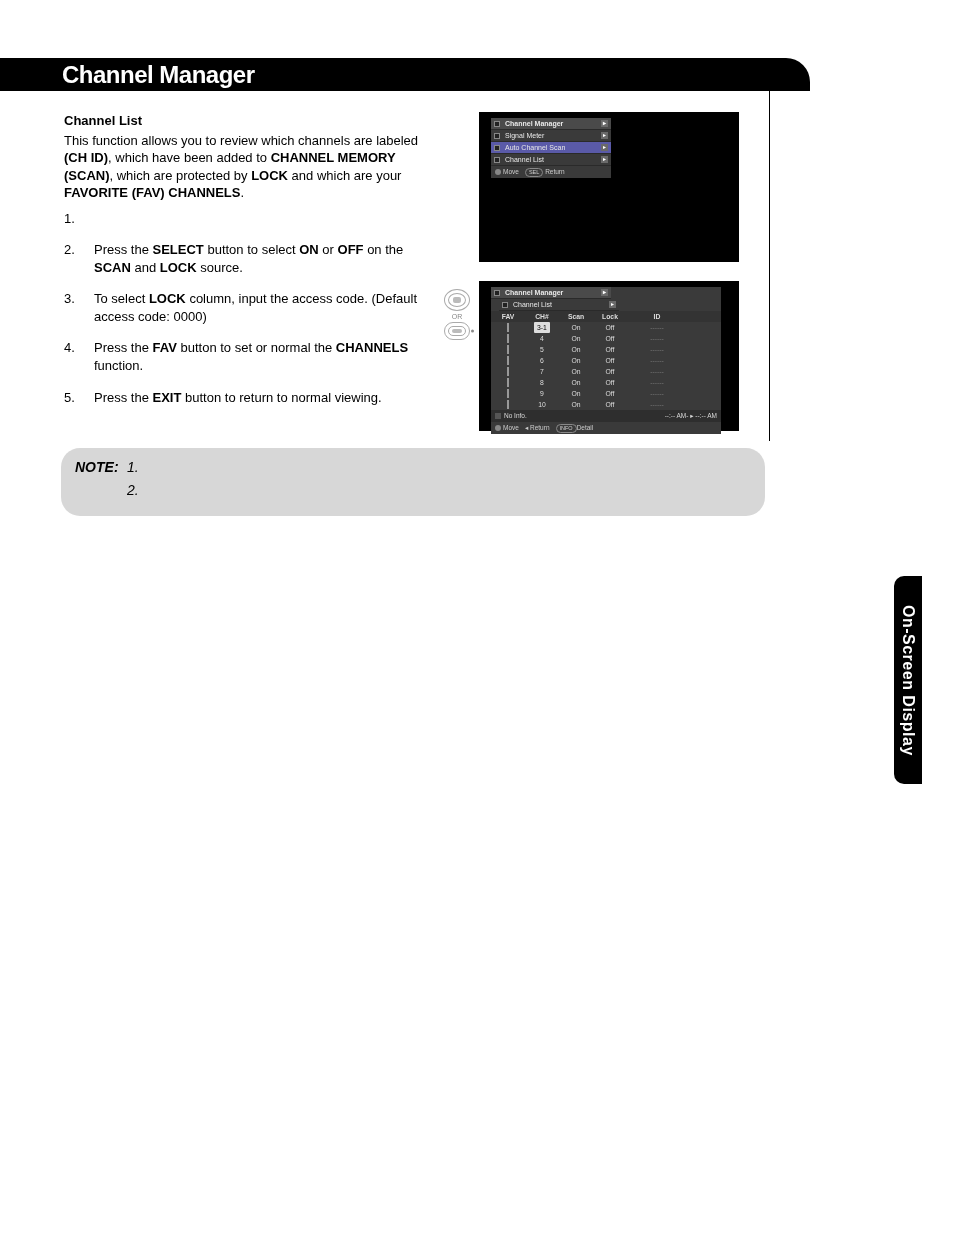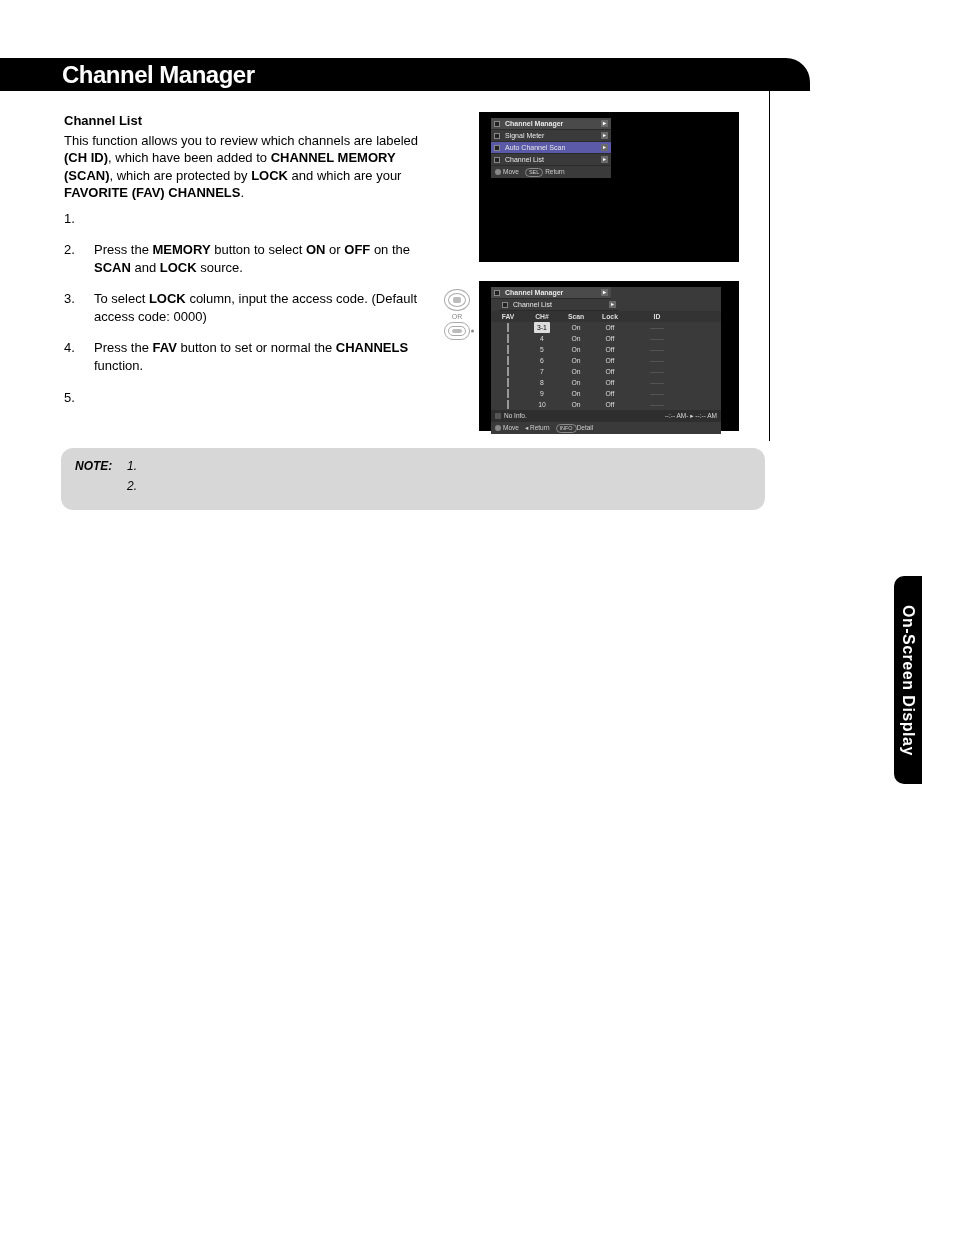--- a/index.html
+++ b/index.html
@@ -123,23 +123,23 @@
   .rbtn .inner{position:absolute;left:50%;top:50%;transform:translate(-50%,-50%);width:8px;height:6px;background:#bbb;border-radius:2px;}
   .rbtn.oval .inner{width:10px;height:4px;}
   .rbtn .dot{position:absolute;right:-5px;top:50%;width:3px;height:3px;border-radius:50%;background:#888;transform:translateY(-50%);}
   .or-lbl{font-size:7px;color:#888;margin:2px 0;}
 
   .note-box {
     position: absolute;
     top: 448px; left: 61px;
     width: 704px;
     background: #d7d7d7;
-    border-radius: 12px;
+    border-radius: 19px;
     padding: 10px 14px 12px 14px;
-    font-size: 12px;
+    font-size: 14px;
     font-style: italic;
     line-height: 1.35;
     color:#000;
   }
   .note-box .note-lead { font-weight: 800; font-style: italic; }
   .note-box ol { list-style:none; }
   .note-box li { display:flex; margin-bottom:4px; }
   .note-box li .nnum { width: 28px; flex-shrink:0; text-align:left; margin-left: 52px; }
   .note-box li:first-child .nnum{ margin-left: 0; }
   .note-box .lead-col{width:52px;flex-shrink:0;}
@@ -172,32 +172,33 @@
   <div class="sub-head">Channel List</div>
   <p>
     <span>This function allows you to review which channels are labeled </span><span class="b">(CH ID)</span><span>, which have been added to </span><span class="b">CHANNEL MEMORY (SCAN)</span><span>, which are protected by </span><span class="b">LOCK</span><span> and which are your </span><span class="b">FAVORITE (FAV) CHANNELS</span><span>.</span>
   </p>
   <ol>
     <li>
         <span class="num">1.</span>
       </li>
     <li>
         <span class="num">2.</span>
-        <span><span>Press the </span><span class="b">MEMORY</span><span> button to select </span><span class="b">ON</span><span> or </span><span class="b">OFF</span><span> on the </span><span class="b">SCAN</span><span> and </span><span class="b">LOCK</span><span> source.</span></span>
+        <span><span>Press the </span><span class="b">SELECT</span><span> button to select </span><span class="b">ON</span><span> or </span><span class="b">OFF</span><span> on the </span><span class="b">SCAN</span><span> and </span><span class="b">LOCK</span><span> source.</span></span>
       </li>
     <li>
         <span class="num">3.</span>
         <span><span>To select </span><span class="b">LOCK</span><span> column, input the access code. (Default access code: 0000)</span></span>
       </li>
     <li>
         <span class="num">4.</span>
         <span><span>Press the </span><span class="b">FAV</span><span> button to set or normal the </span><span class="b">CHANNELS</span><span> function.</span></span>
       </li>
     <li>
         <span class="num">5.</span>
+        <span><span>Press the </span><span class="b">EXIT</span><span> button to return to normal viewing.</span></span>
       </li>
   </ol>
 </div>
 
 <div class="osd osd1">
   <div class="menu-box">
     <div class="menu-row title"><span class="sq"></span><span>Channel Manager</span><span class="arrow">▸</span></div>
     <div class="menu-row"><span class="sq"></span><span>Signal Meter</span><span class="arrow">▸</span></div>
     <div class="menu-row hl"><span class="sq"></span><span>Auto Channel Scan</span><span class="arrow">▸</span></div>
     <div class="menu-row"><span class="sq"></span><span>Channel List</span><span class="arrow">▸</span></div>

